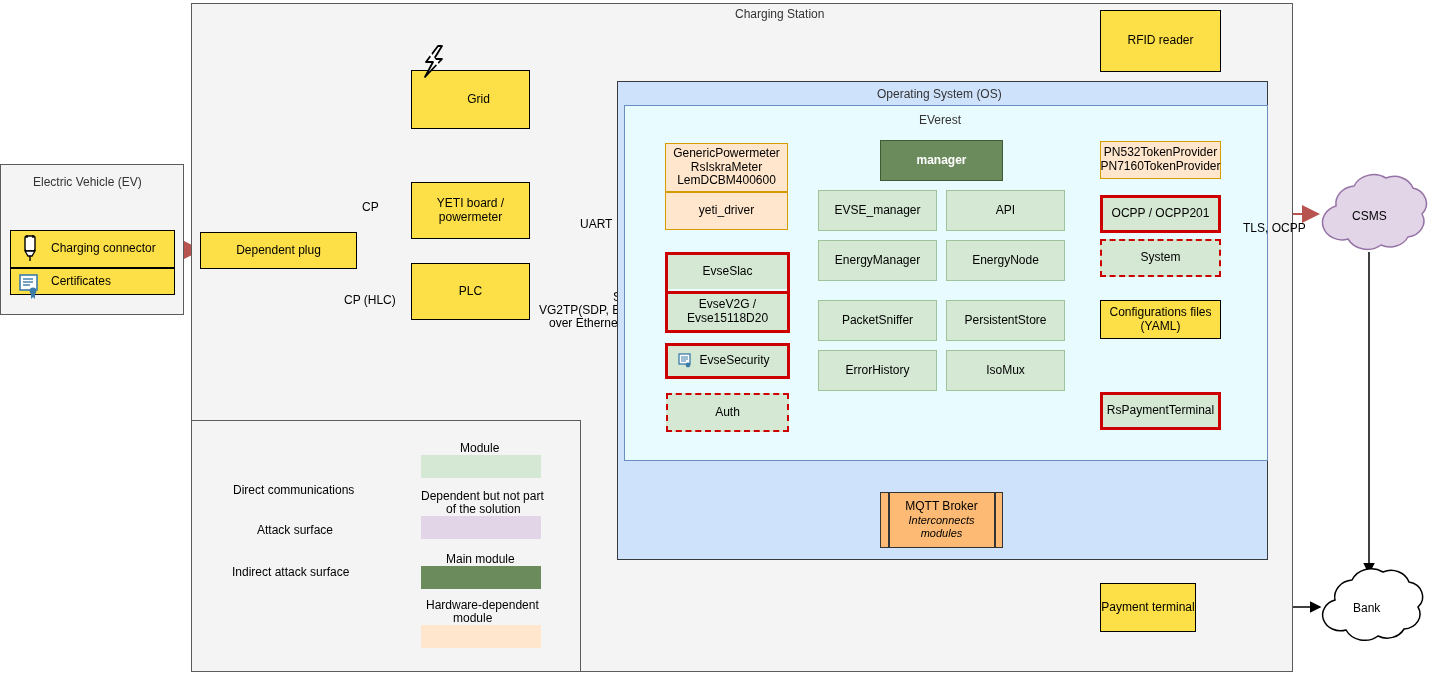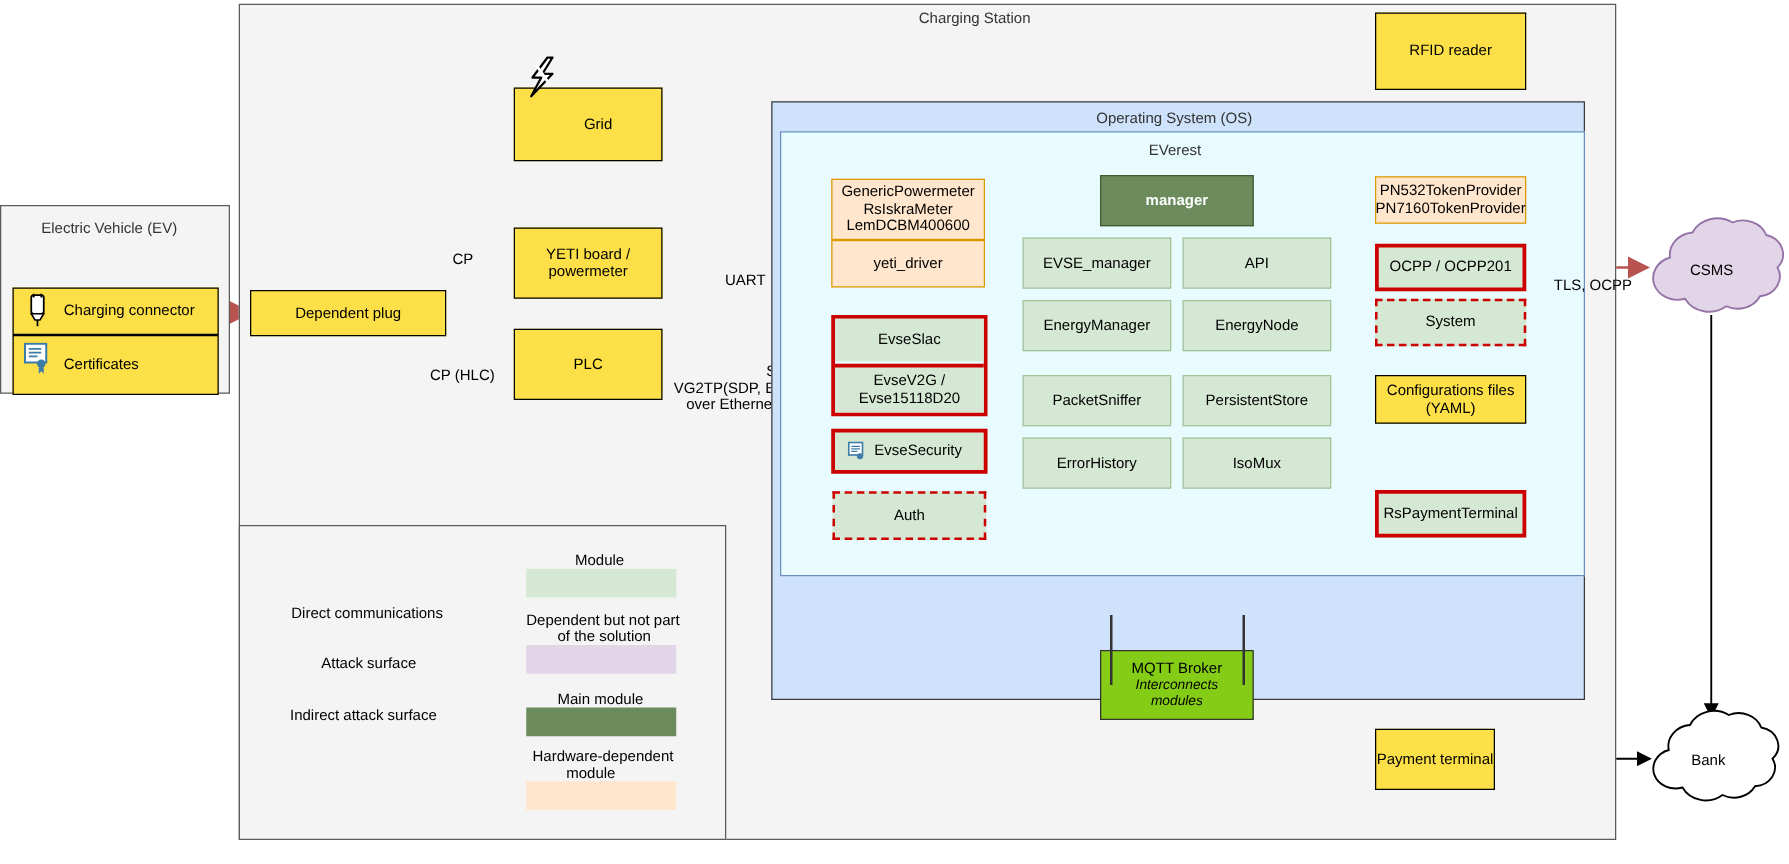--- a/index.html
+++ b/index.html
@@ -10,21 +10,21 @@
   .bx{position:absolute;box-sizing:border-box;display:flex;
       align-items:center;justify-content:center;text-align:center;
       line-height:1.15;}
   .white{background:#fde047;border:1px solid #000;}
   .grayzone{background:#f4f4f4;border:1px solid #5b5b5b;}
   .osbox{background:#cfe2fb;border:1px solid #36393d;}
   .everest{background:#e8fbff;border:1px solid #6c8ebf;}
   .mod{background:#d5e8d4;border:1px solid #9fc49a;}
   .mainmod{background:#6b8b5c;border:1px solid #3e5b33;color:#fff;font-weight:bold;}
   .hw{background:#ffe6cc;border:1px solid #d79b00;}
-  .dep{background:#84cc16;border:1px solid #9673a6;margin-top:28px;}
+  .dep{background:#fdba74;border:1px solid #9673a6;}
   .attack{border:3px solid #cc0000;}
   .indirect{border:2px dashed #cc0000;}
   .lbl{position:absolute;white-space:nowrap;}
   .ttl{position:absolute;white-space:nowrap;font-size:12px;color:#333;}
   svg.lyr{position:absolute;left:0;top:0;width:1431px;height:691px;pointer-events:none;}
   .stack{flex-direction:column;}
   .sub{font-style:italic;font-size:11px;}
   .legend-sw{position:absolute;height:23px;width:120px;}
 </style>
 </head>
@@ -97,21 +97,21 @@
   <span>Charging connector</span>
 </div>
 <svg class="abs" style="left:20px;top:234px;width:20px;height:30px;">
   <rect x="5" y="2" width="10" height="15" rx="2" fill="#fff" stroke="#000" stroke-width="1.4"></rect>
   <line x1="7" y1="1" x2="7" y2="4" stroke="#000" stroke-width="1.4"></line>
   <line x1="13" y1="1" x2="13" y2="4" stroke="#000" stroke-width="1.4"></line>
   <path d="M5,17 L15,17 L12,22 L8,22 z" fill="#fff" stroke="#000" stroke-width="1.3"></path>
   <line x1="10" y1="22" x2="10" y2="27" stroke="#000" stroke-width="1.4"></line>
 </svg>
 
-<div class="bx white" style="left:10px;top:268px;width:165px;height:48px;justify-content:flex-start;padding-left:40px;font-size:12px;">
+<div class="bx white" style="left:10px;top:268px;width:165px;height:27px;justify-content:flex-start;padding-left:40px;font-size:12px;">
   <span>Certificates</span>
 </div>
 <svg class="abs" style="left:19px;top:274px;width:22px;height:26px;">
   <rect x="1" y="1" width="17" height="15" fill="#fff" stroke="#3c7ca8" stroke-width="1.6"></rect>
   <line x1="4" y1="5" x2="14" y2="5" stroke="#3c7ca8" stroke-width="1.4"></line>
   <line x1="4" y1="8" x2="14" y2="8" stroke="#3c7ca8" stroke-width="1.4"></line>
   <line x1="4" y1="11" x2="11" y2="11" stroke="#3c7ca8" stroke-width="1.4"></line>
   <circle cx="14" cy="17" r="3.4" fill="#3c7ca8"></circle>
   <path d="M12,20 L12,25 L14,23 L16,25 L16,20 z" fill="#3c7ca8"></path>
 </svg>

